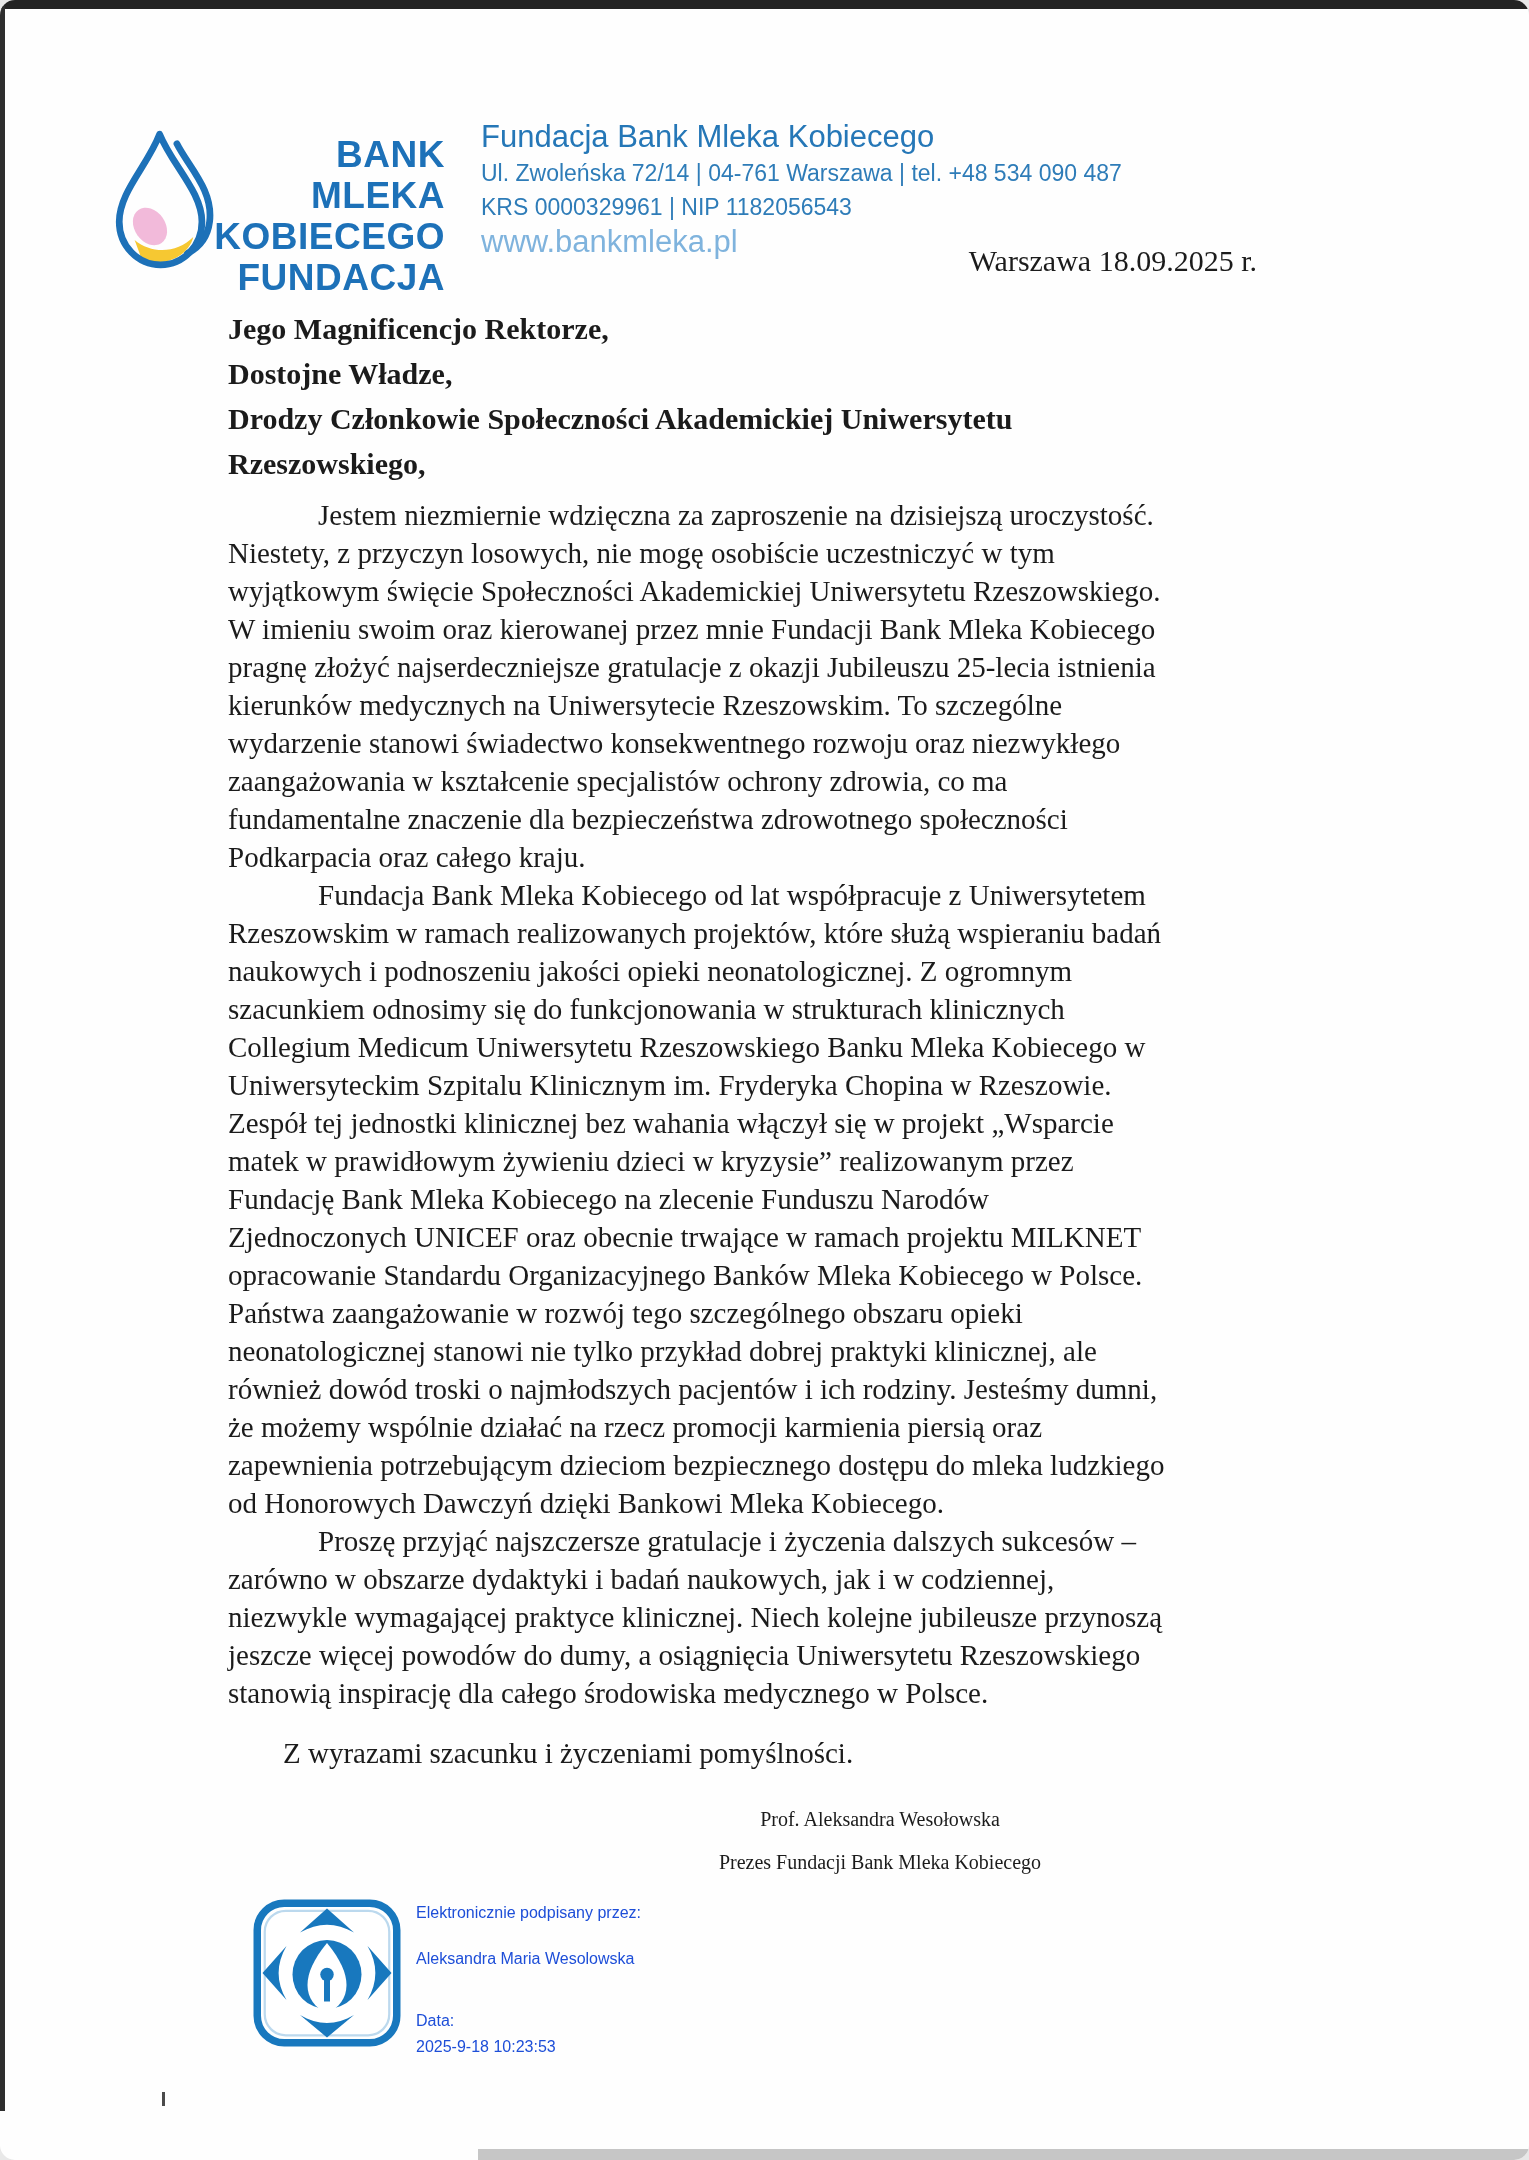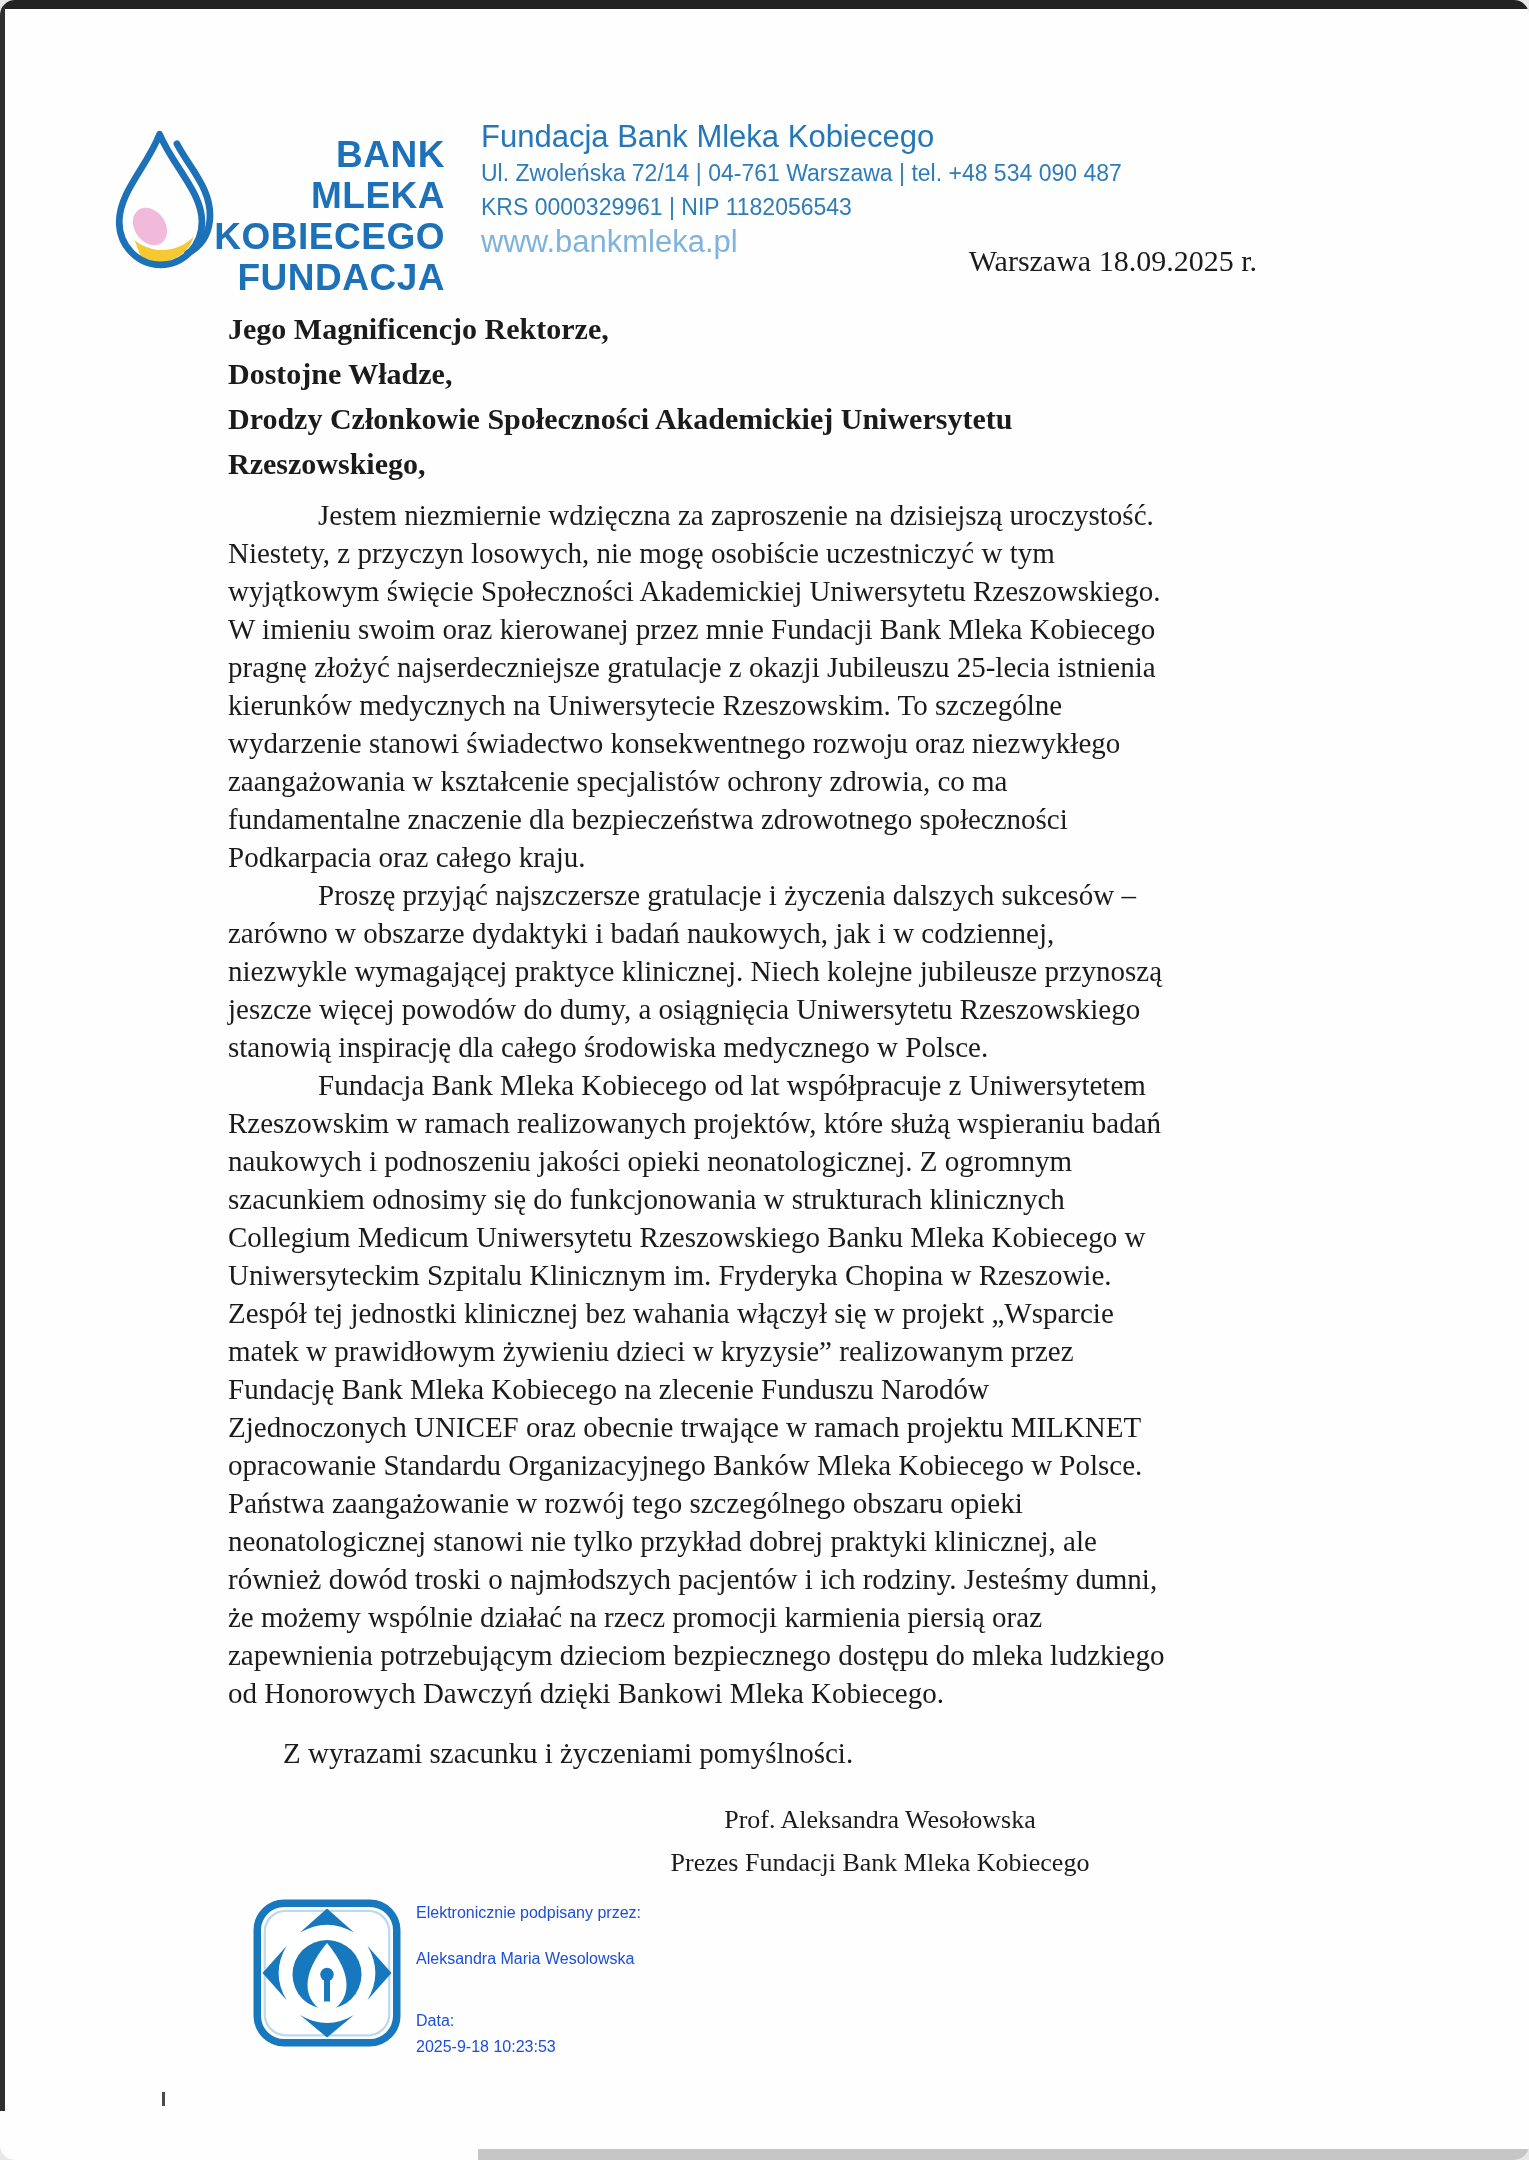--- a/index.html
+++ b/index.html
@@ -36,21 +36,21 @@
 
   .date-line   { position: absolute; right: 272px; top: 244px; font-size: 30px; }
 
   
   .letter      { position: absolute; left: 228px; top: 306px; width: 1085px; }
   .salutation  { font-weight: bold; font-size: 30px; line-height: 45px; white-space: pre-line; margin-bottom: 10px; }
   .para        { font-size: 29px; line-height: 38px; white-space: pre-line; text-indent: 90px; margin: 0; }
   .closing     { font-size: 29px; line-height: 38px; margin-top: 22px; padding-left: 55px; }
 
   .sig-block   { position: absolute; left: 460px; top: 1798px; width: 840px; text-align: center; }
-  .sig-name, .sig-title { font-size: 26px; line-height: 43px; }
+  .sig-name, .sig-title { font-size: 20px; line-height: 43px; }
 
   
   .stamp       { position: absolute; left: 252px; top: 1898px; display: flex; }
   .stamp-icon  { width: 150px; height: 150px; flex: 0 0 auto; }
   .stamp-text  {
     margin-left: 14px; padding-top: 6px;
     font-family: "Liberation Sans", "DejaVu Sans", sans-serif;
     font-size: 16px; line-height: 18px; color: #1d4ed8;
   }
   .stamp-label  { margin-bottom: 28px; }
@@ -96,42 +96,42 @@
     <p class="para">Jestem niezmiernie wdzięczna za zaproszenie na dzisiejszą uroczystość.
 Niestety, z przyczyn losowych, nie mogę osobiście uczestniczyć w tym
 wyjątkowym święcie Społeczności Akademickiej Uniwersytetu Rzeszowskiego.
 W imieniu swoim oraz kierowanej przez mnie Fundacji Bank Mleka Kobiecego
 pragnę złożyć najserdeczniejsze gratulacje z okazji Jubileuszu 25-lecia istnienia
 kierunków medycznych na Uniwersytecie Rzeszowskim. To szczególne
 wydarzenie stanowi świadectwo konsekwentnego rozwoju oraz niezwykłego
 zaangażowania w kształcenie specjalistów ochrony zdrowia, co ma
 fundamentalne znaczenie dla bezpieczeństwa zdrowotnego społeczności
 Podkarpacia oraz całego kraju.</p>
-    <p class="para">Proszę przyjąć najszczersze gratulacje i życzenia dalszych sukcesów –
-zarówno w obszarze dydaktyki i badań naukowych, jak i w codziennej,
-niezwykle wymagającej praktyce klinicznej. Niech kolejne jubileusze przynoszą
-jeszcze więcej powodów do dumy, a osiągnięcia Uniwersytetu Rzeszowskiego
-stanowią inspirację dla całego środowiska medycznego w Polsce.</p>
     <p class="para">Fundacja Bank Mleka Kobiecego od lat współpracuje z Uniwersytetem
 Rzeszowskim w ramach realizowanych projektów, które służą wspieraniu badań
 naukowych i podnoszeniu jakości opieki neonatologicznej. Z ogromnym
 szacunkiem odnosimy się do funkcjonowania w strukturach klinicznych
 Collegium Medicum Uniwersytetu Rzeszowskiego Banku Mleka Kobiecego w
 Uniwersyteckim Szpitalu Klinicznym im. Fryderyka Chopina w Rzeszowie.
 Zespół tej jednostki klinicznej bez wahania włączył się w projekt „Wsparcie
 matek w prawidłowym żywieniu dzieci w kryzysie” realizowanym przez
 Fundację Bank Mleka Kobiecego na zlecenie Funduszu Narodów
 Zjednoczonych UNICEF oraz obecnie trwające w ramach projektu MILKNET
 opracowanie Standardu Organizacyjnego Banków Mleka Kobiecego w Polsce.
 Państwa zaangażowanie w rozwój tego szczególnego obszaru opieki
 neonatologicznej stanowi nie tylko przykład dobrej praktyki klinicznej, ale
 również dowód troski o najmłodszych pacjentów i ich rodziny. Jesteśmy dumni,
 że możemy wspólnie działać na rzecz promocji karmienia piersią oraz
 zapewnienia potrzebującym dzieciom bezpiecznego dostępu do mleka ludzkiego
 od Honorowych Dawczyń dzięki Bankowi Mleka Kobiecego.</p>
+    <p class="para">Proszę przyjąć najszczersze gratulacje i życzenia dalszych sukcesów –
+zarówno w obszarze dydaktyki i badań naukowych, jak i w codziennej,
+niezwykle wymagającej praktyce klinicznej. Niech kolejne jubileusze przynoszą
+jeszcze więcej powodów do dumy, a osiągnięcia Uniwersytetu Rzeszowskiego
+stanowią inspirację dla całego środowiska medycznego w Polsce.</p>
     <div class="closing">Z wyrazami szacunku i życzeniami pomyślności.</div>
   </div>
 
   <div class="sig-block">
     <div class="sig-name">Prof. Aleksandra Wesołowska</div>
     <div class="sig-title">Prezes Fundacji Bank Mleka Kobiecego</div>
   </div>
 
   <div class="stamp">
     <div class="stamp-icon">

